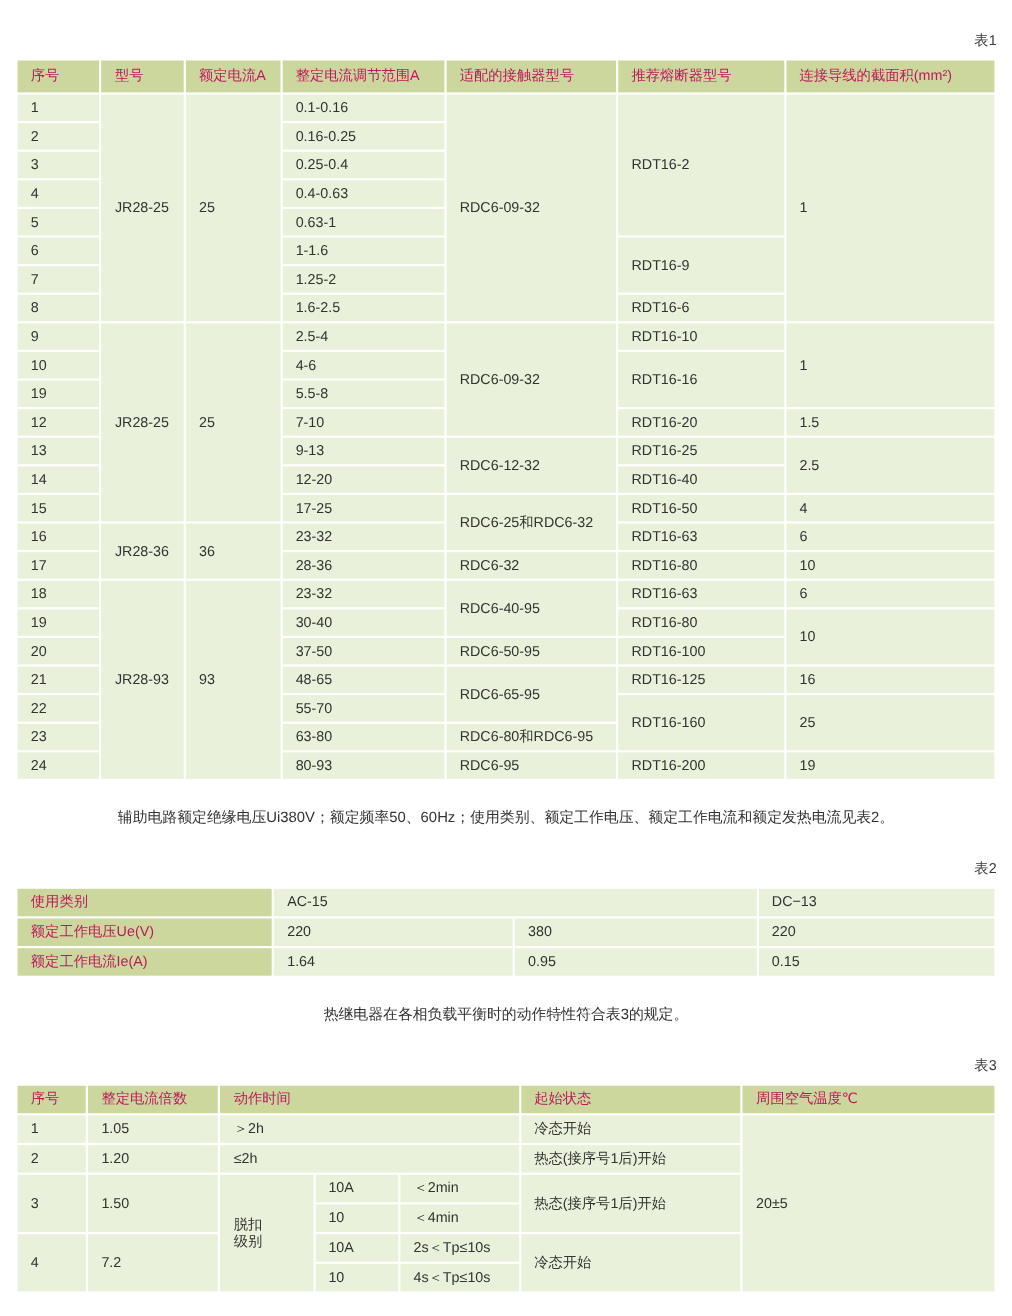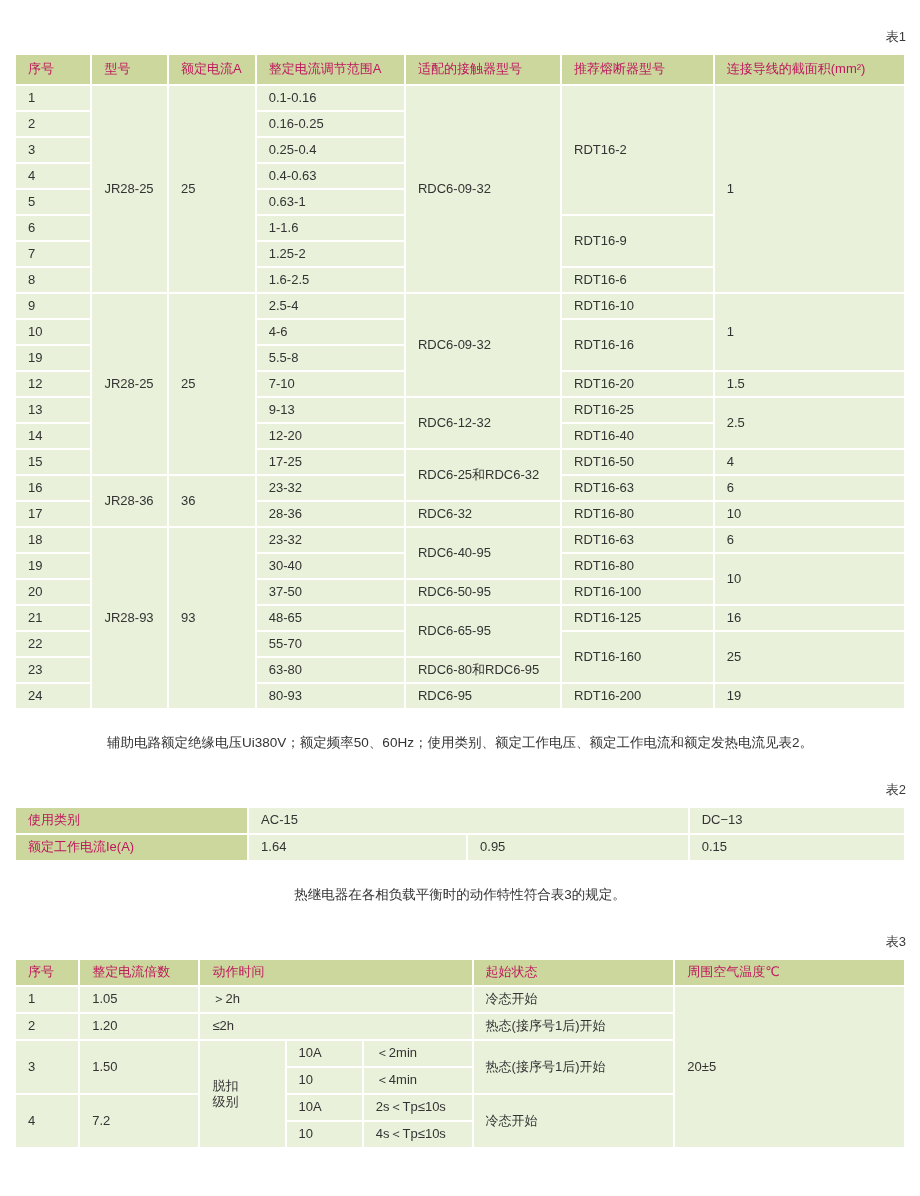--- a/index.html
+++ b/index.html
@@ -214,20 +214,26 @@
         <col style="width:24.9%">
         <col style="width:24.3%">
     </colgroup>
     <tbody>
         <tr>
       <td class="hd">使用类别</td>
       <td class="bd" colspan="2">AC-15</td>
       <td class="bd">DC−13</td>
     </tr>
     <tr>
+      <td class="hd">额定工作电压Ue(V)</td>
+      <td class="bd">220</td>
+      <td class="bd">380</td>
+      <td class="bd">220</td>
+    </tr>
+    <tr>
       <td class="hd">额定工作电流Ie(A)</td>
       <td class="bd">1.64</td>
       <td class="bd">0.95</td>
       <td class="bd">0.15</td>
     </tr>
   </tbody>
     </table>
 
   <p class="para">热继电器在各相负载平衡时的动作特性符合表3的规定。</p>
 

